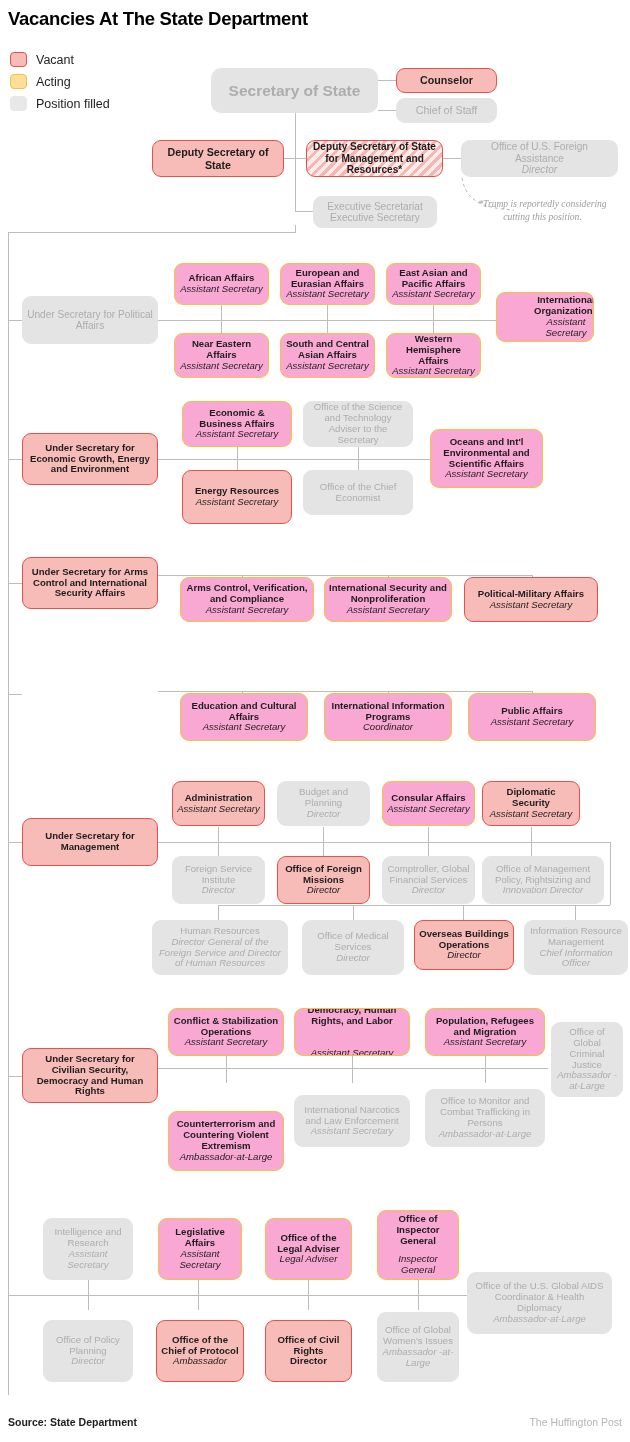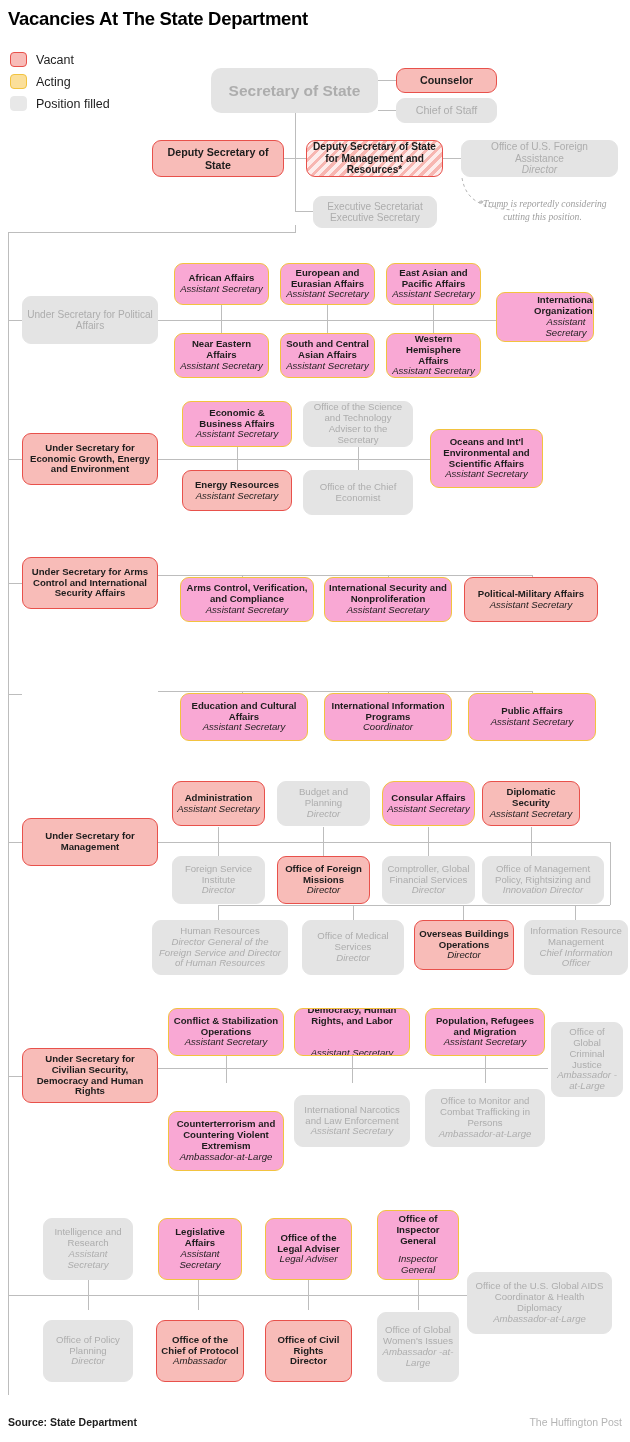--- a/index.html
+++ b/index.html
@@ -229,21 +229,21 @@
     <span class="t1">Economic &amp; Business Affairs</span>
     <span class="t2">Assistant Secretary</span>
   </div>
   <div class="bx filled f10" style="left:303px;top:401px;width:110px;height:46px;">
     <span class="t1">Office of the Science and Technology Adviser to the Secretary</span>
   </div>
   <div class="bx acting f10" style="left:430px;top:429px;width:113px;height:59px;">
     <span class="t1">Oceans and Int'l Environmental and Scientific Affairs</span>
     <span class="t2">Assistant Secretary</span>
   </div>
-  <div class="bx vacant f10" style="left:182px;top:470px;width:110px;height:41px;">
+  <div class="bx vacant f10" style="left:182px;top:470px;width:110px;height:54px;">
     <span class="t1">Energy Resources</span>
     <span class="t2">Assistant Secretary</span>
   </div>
   <div class="bx filled f10" style="left:303px;top:470px;width:110px;height:45px;">
     <span class="t1">Office of the Chief Economist</span>
   </div>
 
   <div class="bx vacant f10" style="left:22px;top:557px;width:136px;height:52px;">
     <span class="t1">Under Secretary for Arms Control and  International Security Affairs</span>
   </div>
@@ -277,21 +277,21 @@
     <span class="t1">Under Secretary for Management</span>
   </div>
   <div class="bx vacant f10" style="left:172px;top:781px;width:93px;height:45px;">
     <span class="t1">Administration</span>
     <span class="t2">Assistant Secretary</span>
   </div>
   <div class="bx filled f10" style="left:277px;top:781px;width:93px;height:45px;">
     <span class="t1">Budget and Planning</span>
     <span class="t2">Director</span>
   </div>
-  <div class="bx acting f10" style="left:382px;top:781px;width:93px;height:45px;border-radius:12px;">
+  <div class="bx acting f10" style="left:382px;top:781px;width:93px;height:45px;">
     <span class="t1">Consular Affairs</span>
     <span class="t2">Assistant Secretary</span>
   </div>
   <div class="bx vacant f10" style="left:482px;top:781px;width:98px;height:45px;">
     <span class="t1">Diplomatic Security</span>
     <span class="t2">Assistant Secretary</span>
   </div>
   <div class="bx filled f10" style="left:172px;top:856px;width:93px;height:48px;">
     <span class="t1">Foreign Service Institute</span>
     <span class="t2">Director</span>

